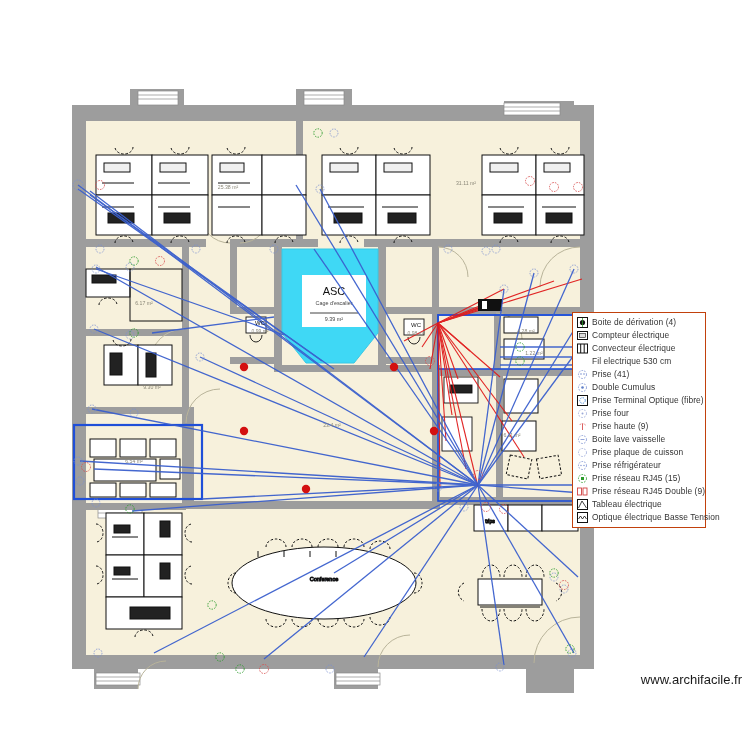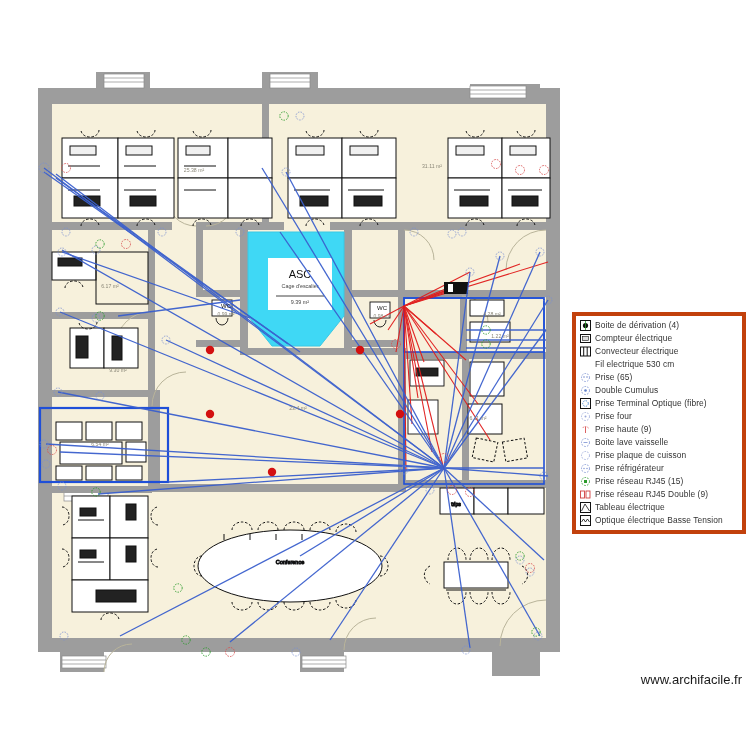--- a/index.html
+++ b/index.html
@@ -1,26 +1,26 @@
 <!DOCTYPE html>
 <html><head>
 <meta charset="utf-8">
 <style>
   html,body{margin:0;padding:0;background:#ffffff;}
   body{width:750px;height:750px;overflow:hidden;
        font-family:"Liberation Sans","DejaVu Sans",sans-serif;color:#222;}
   #stage{position:relative;width:750px;height:750px;background:#ffffff;}
 
   
-  #plan{position:absolute;left:0;top:0;width:600px;height:700px;}
+  #plan{position:absolute;left:0;top:17px;width:600px;height:700px;padding-left:34px;}
   #plan svg{display:block;}
 
   
-  #legend{position:absolute;left:572px;top:312px;width:174px;
-          background:#ffffff;border:4px solid #c2410c;padding:3px 3px 3px 3px;
+  #legend{position:absolute;left:572px;top:312px;width:134px;
+          background:#ffffff;border:1px solid #c2410c;padding:3px 3px 3px 3px;
           box-sizing:border-box;}
   .leg-row{display:flex;align-items:center;height:13px;line-height:13px;}
   .leg-ico{width:13px;height:12px;flex:0 0 13px;margin-right:3px;
            display:flex;align-items:center;justify-content:center;}
   .leg-ico svg{display:block;}
   .leg-txt{font-size:8.4px;color:#333;white-space:nowrap;letter-spacing:.1px;}
 
   
   #wm{position:absolute;right:8px;top:672px;font-size:13px;color:#1a1a1a;}
 </style>
@@ -541,21 +541,21 @@
     </div>
 
     <div class="leg-row">
       <span class="leg-ico">
         <svg width="11" height="11">
             <circle cx="5.5" cy="5.5" r="4" fill="none" stroke="#7a8fd0" stroke-width="0.9" stroke-dasharray="1.6,1.3"></circle>
             <circle cx="4" cy="5" r="0.8" fill="#7a8fd0"></circle>
             <circle cx="7" cy="5" r="0.8" fill="#7a8fd0"></circle>
           </svg>
       </span>
-      <span class="leg-txt">Prise (65)</span>
+      <span class="leg-txt">Prise (41)</span>
     </div>
 
     <div class="leg-row">
       <span class="leg-ico">
         <svg width="11" height="11">
             <circle cx="5.5" cy="5.5" r="4" fill="none" stroke="#7a8fd0" stroke-width="0.9" stroke-dasharray="1.6,1.3"></circle>
             <circle cx="5.5" cy="5.5" r="1.3" fill="#5f7fc8"></circle>
           </svg>
       </span>
       <span class="leg-txt">Double Cumulus</span>

